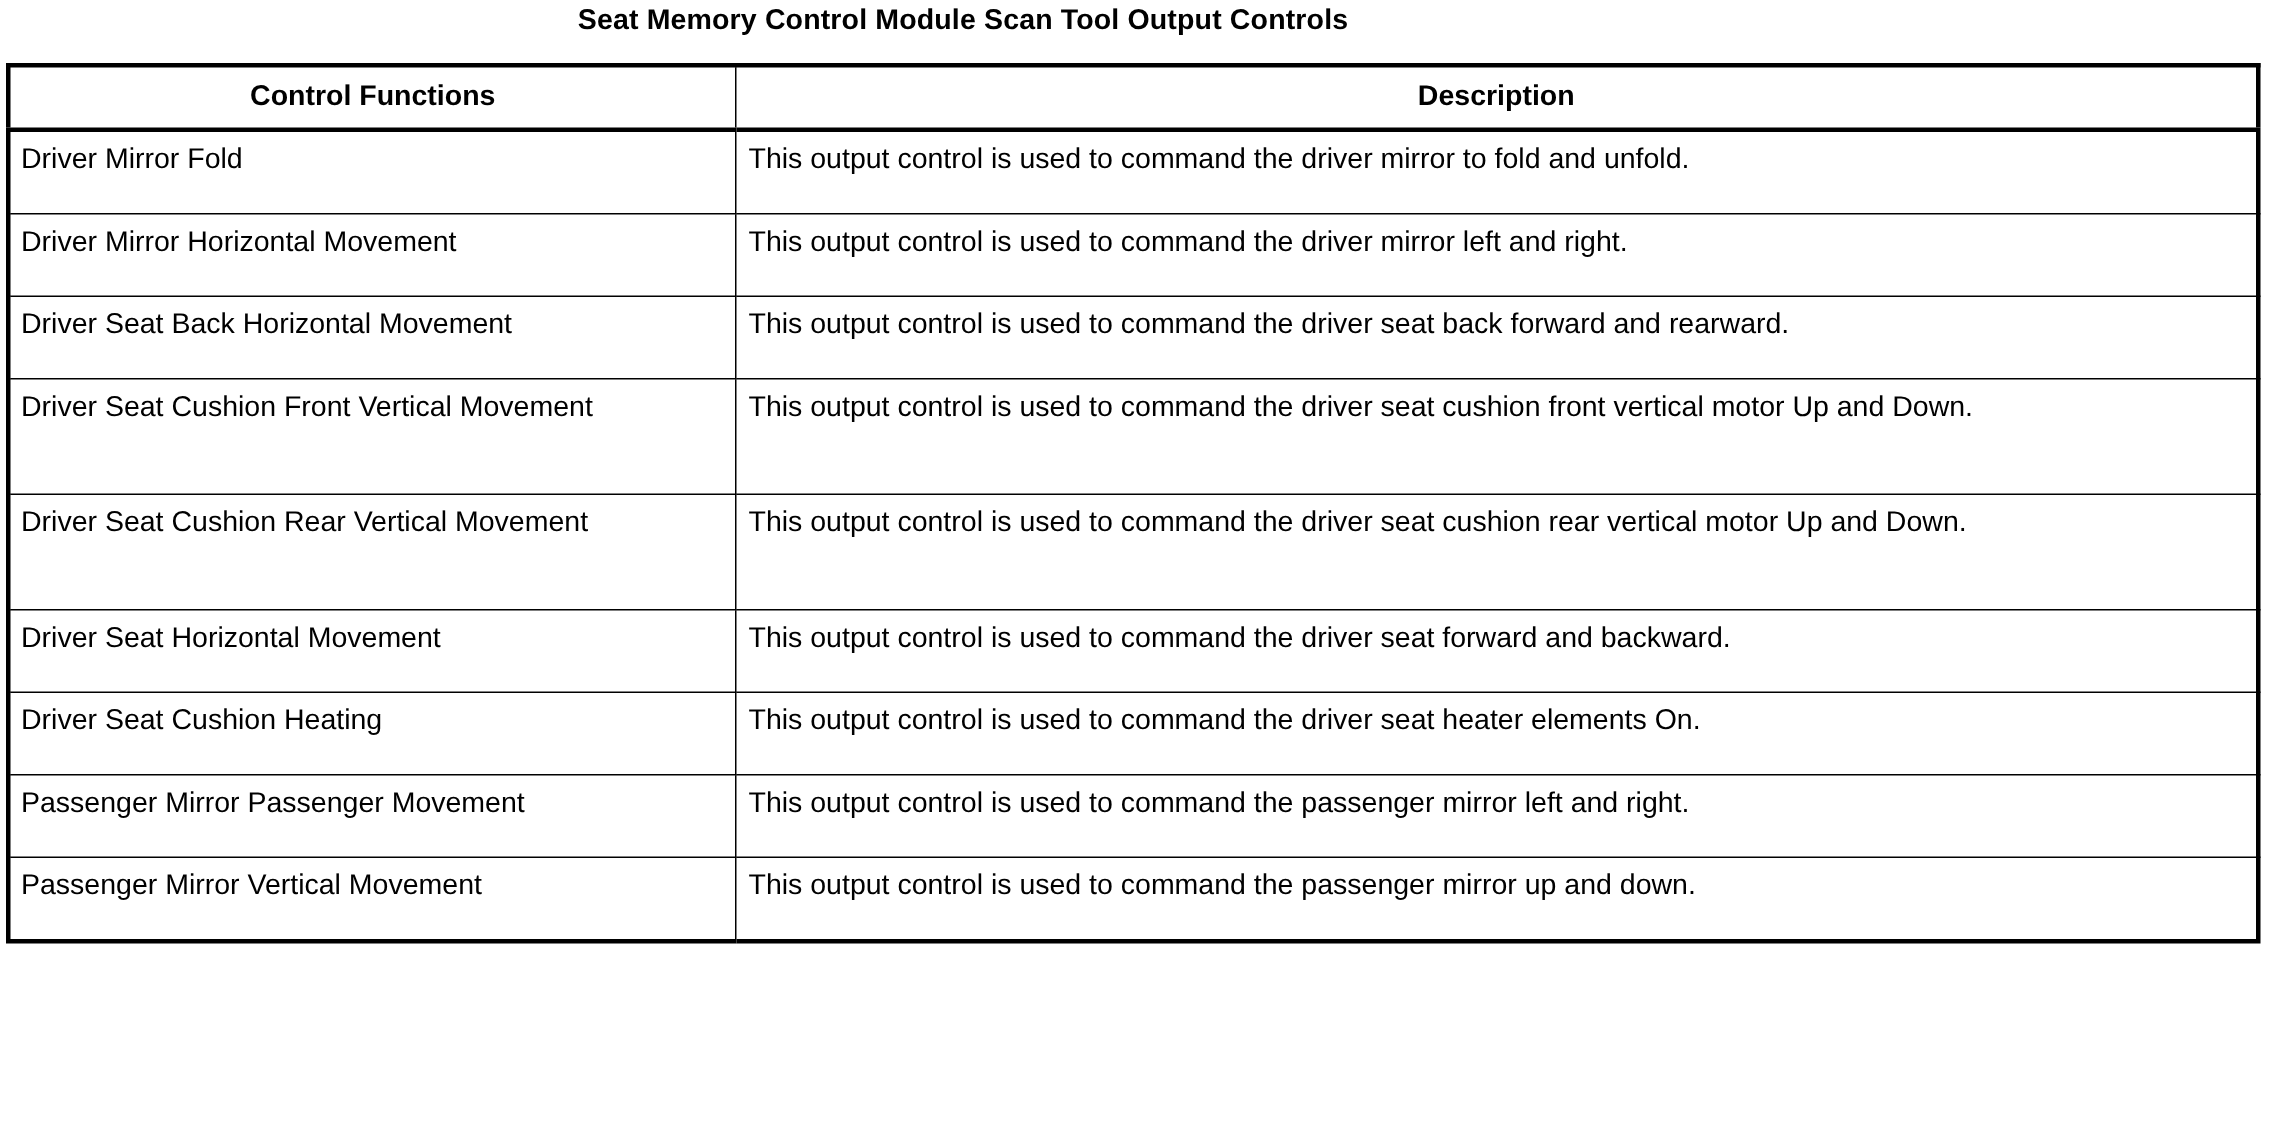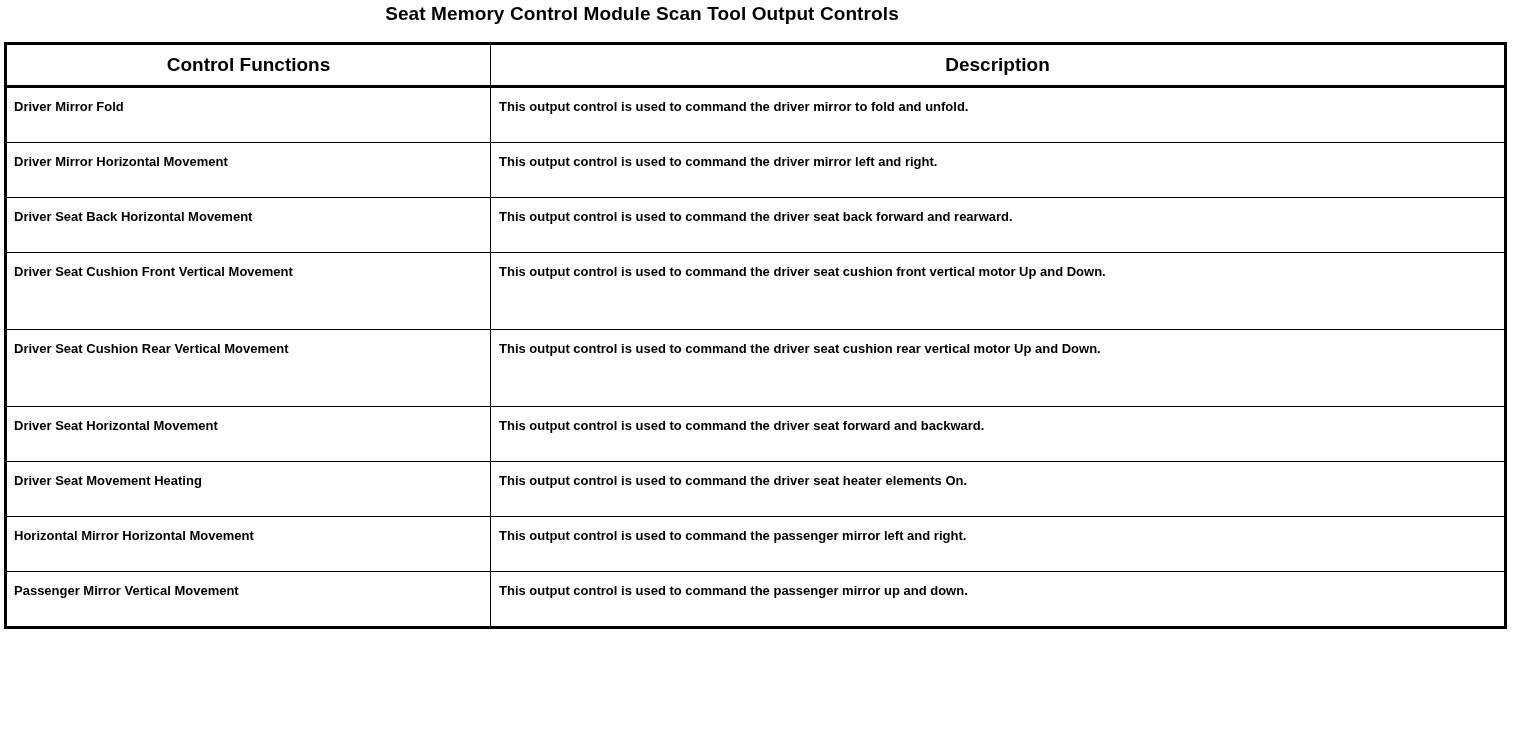--- a/index.html
+++ b/index.html
@@ -55,25 +55,25 @@
   table.scan-table thead th {
     border-bottom: 3px solid #000000;
     font-size: 19px;
     font-weight: bold;
     height: 40px;
     line-height: 40px;
     padding: 0 6px;
     white-space: nowrap;
   }
   table.scan-table tbody td {
-    font-size: 13px;
+    font-size: 19px;
     line-height: 21px;
     height: 40px;
     padding: 8px 6px 6px 6px;
-    font-weight: bold;
+    font-weight: normal;
   }
   table.scan-table tbody td.func {
     padding-left: 7px;
   }
   table.scan-table tbody td.desc {
     padding-left: 8px;
   }
   table.scan-table tbody tr.two-line td {
     height: 62px;
   }
@@ -119,25 +119,25 @@
           </tr>
           <tr class="two-line">
             <td class="func">Driver Seat Cushion Rear Vertical Movement</td>
             <td class="desc">This output control is used to command the driver seat cushion rear vertical motor Up and Down.</td>
           </tr>
           <tr>
             <td class="func">Driver Seat Horizontal Movement</td>
             <td class="desc">This output control is used to command the driver seat forward and backward.</td>
           </tr>
           <tr>
-            <td class="func">Driver Seat Movement Heating</td>
+            <td class="func">Driver Seat Cushion Heating</td>
             <td class="desc">This output control is used to command the driver seat heater elements On.</td>
           </tr>
           <tr>
-            <td class="func">Horizontal Mirror Horizontal Movement</td>
+            <td class="func">Passenger Mirror Passenger Movement</td>
             <td class="desc">This output control is used to command the passenger mirror left and right.</td>
           </tr>
           <tr>
             <td class="func">Passenger Mirror Vertical Movement</td>
             <td class="desc">This output control is used to command the passenger mirror up and down.</td>
           </tr>
         </tbody>
     </table>
   </div>
 

